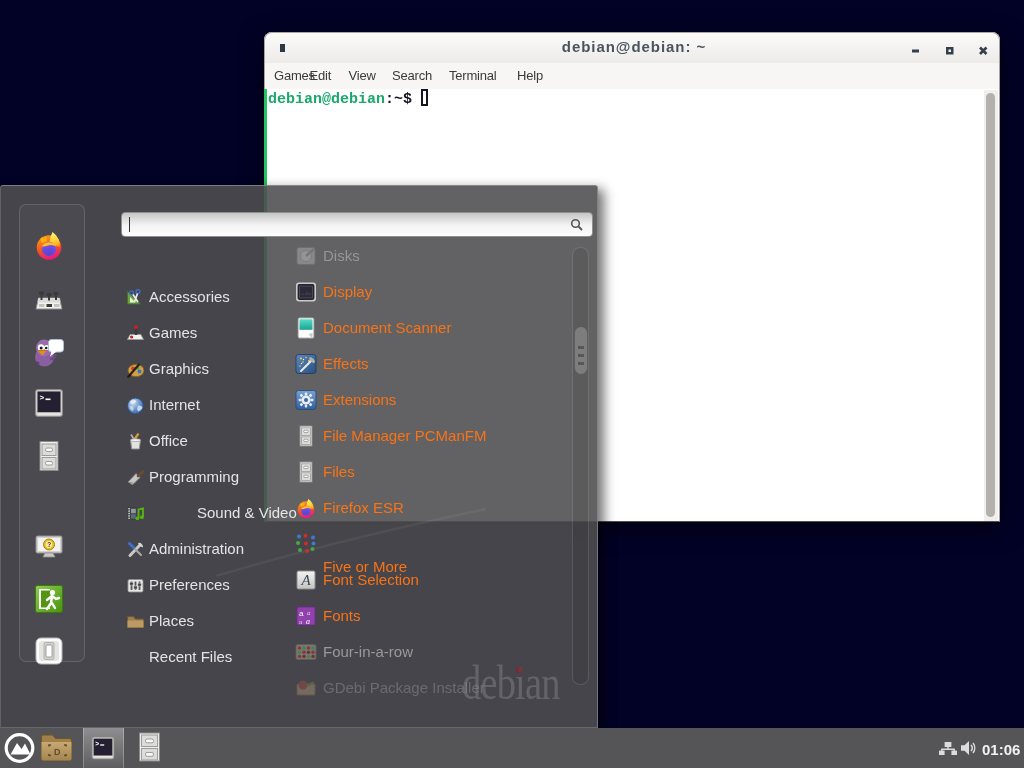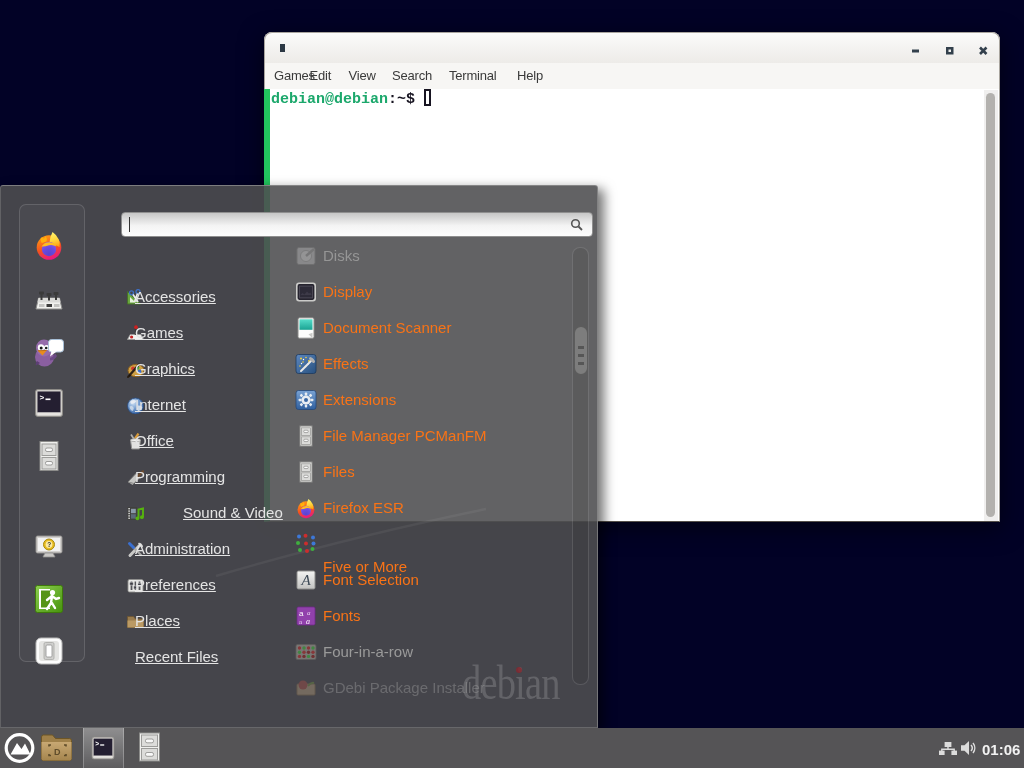--- a/index.html
+++ b/index.html
@@ -17,21 +17,21 @@
   border-radius:8px 8px 0 0;
   background:linear-gradient(#fbfbfa,#edebe8);
   border:1px solid #a9a59e; border-bottom:none; }
 #titletxt { left:2px; width:736px; top:6px; text-align:center; font-size:15px; letter-spacing:0.95px;
   font-weight:bold; color:#49545f; }
 #winicon { left:16px; top:12px; width:5px; height:8px; background:#2c3844; }
 #menubar { left:0; top:31px; width:736px; height:26px;
   background:#f7f6f4; border-left:1px solid #a9a59e; border-right:1px solid #a9a59e; }
 .mitem { position:absolute; top:5px; font-size:13px; color:#3a3a3a; letter-spacing:-0.2px;}
 #termbody { left:0; top:57px; width:736px; height:433px; background:#ffffff;
-  border-left:6px solid #22c55e; border-right:1px solid #a9a59e; border-bottom:1px solid #55504a; }
+  border-left:3px solid #22c55e; border-right:1px solid #a9a59e; border-bottom:1px solid #55504a; }
 #prompt { left:1px; top:2px; font-family:"Liberation Mono", monospace;
   font-size:15px; font-weight:bold; color:#171421; white-space:pre; }
 #prompt .g { color:#1ca86c; }
 #cursor { left:154px; top:0px; width:7px; height:17px; border:2px solid #171421; background:#fff; }
 #tscroll { right:1px; top:1px; width:14px; height:431px; background:#f0efee; }
 #tthumb { left:2px; top:3px; width:9px; height:424px; background:#b3b1ae; border-radius:5px; }
 
 
 #menu { left:0; top:185px; width:598px; height:543px; border-radius:3px 3px 0 0;
   background:rgba(78,78,80,0.885);
@@ -40,21 +40,21 @@
   border-left:1px solid rgba(130,130,130,0.5);
   border-bottom:1px solid rgba(140,140,140,0.5);
   box-shadow:6px 4px 12px rgba(0,0,0,0.55); }
 #favbox { left:18px; top:18px; width:66px; height:458px; border-radius:7px;
   border:1px solid rgba(255,255,255,0.14); background:rgba(255,255,255,0.03); }
 .fav { position:absolute; left:32px; width:32px; height:32px; }
 #search { left:120px; top:26px; width:472px; height:25px; border-radius:4px;
   background:linear-gradient(#c6c6c6, #f4f4f4 55%, #fdfdfd);
   border:1px solid #8f8f8f; }
 #scursor { left:7px; top:4px; width:1px; height:15px; background:#333; }
-.cat { position:absolute; left:134px; font-size:15px; color:#e4e4e4; letter-spacing:0px;text-decoration:underline; }
+.cat { position:absolute; left:148px; font-size:15px; color:#e4e4e4; letter-spacing:0px; }
 .cati { position:absolute; left:126px; width:17px; height:17px; }
 #allapps { left:118px; top:62px; width:127px; height:28px; border-radius:4px;
   background:rgba(255,255,255,0.13); border:1px solid rgba(255,255,255,0.22);
   color:#f4f4f4; font-size:15px; line-height:26px; padding-left:11px; }
 .app { position:absolute; left:322px; font-size:15px; color:#f97316; }
 .appi { position:absolute; left:294px; width:22px; height:22px; }
 #strack { left:571px; top:61px; width:17px; height:438px; border-radius:8px;
   border:1px solid rgba(255,255,255,0.13); background:rgba(0,0,0,0.07); }
 #sthumb { left:572.5px; top:140px; width:14px; height:49px; border-radius:7px;
   background:#7d7d7d; border:1px solid rgba(0,0,0,0.25); }
@@ -67,20 +67,21 @@
 #tbsel { left:83px; top:0; width:41px; height:40px;
   background:linear-gradient(rgba(255,255,255,0.34),rgba(255,255,255,0.05));
   border-left:1px solid rgba(255,255,255,0.25); border-right:1px solid rgba(255,255,255,0.25); }
 #clock { left:982px; top:13px; font-size:15px; font-weight:bold; color:#f2f2f2; }
 </style>
 </head>
 <body>
 
 <div class="abs" id="term">
   <div class="abs" id="titlebar"></div>
+  <div class="abs" id="titletxt">debian@debian: ~</div>
   <div class="abs" id="winicon"></div>
   <svg class="abs" style="left:646px; top:14px;" width="12" height="10">
       <rect x="2" y="3.5" width="7" height="3" fill="#33404c"></rect>
     </svg>
   <svg class="abs" style="left:680px; top:14px;" width="12" height="12">
       <rect x="2" y="1" width="7.5" height="7.5" fill="#33404c"></rect>
       <rect x="4.5" y="3.5" width="2.5" height="2.5" fill="#f0f0ee"></rect>
     </svg>
   <svg class="abs" style="left:714px; top:14px;" width="12" height="12">
       <path d="M2 1.5 L8.5 8 M8.5 1.5 L2 8" stroke="#33404c" stroke-width="2.6"></path>

